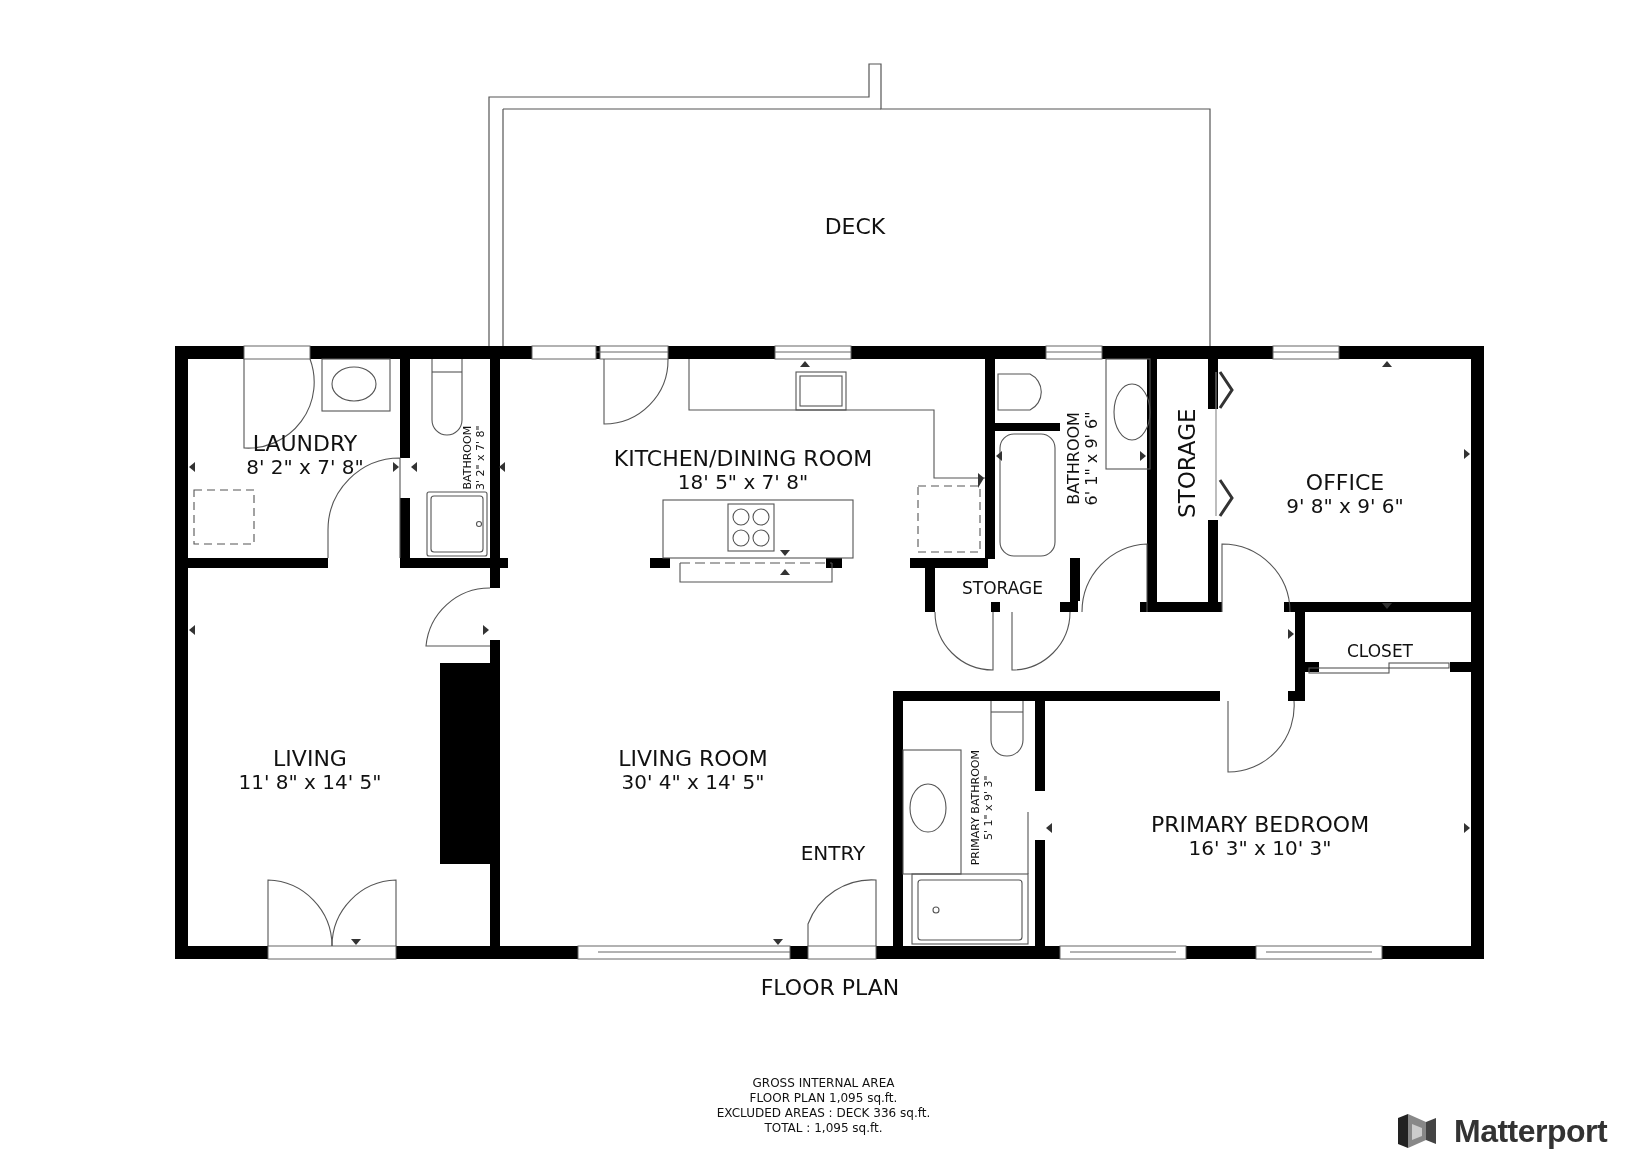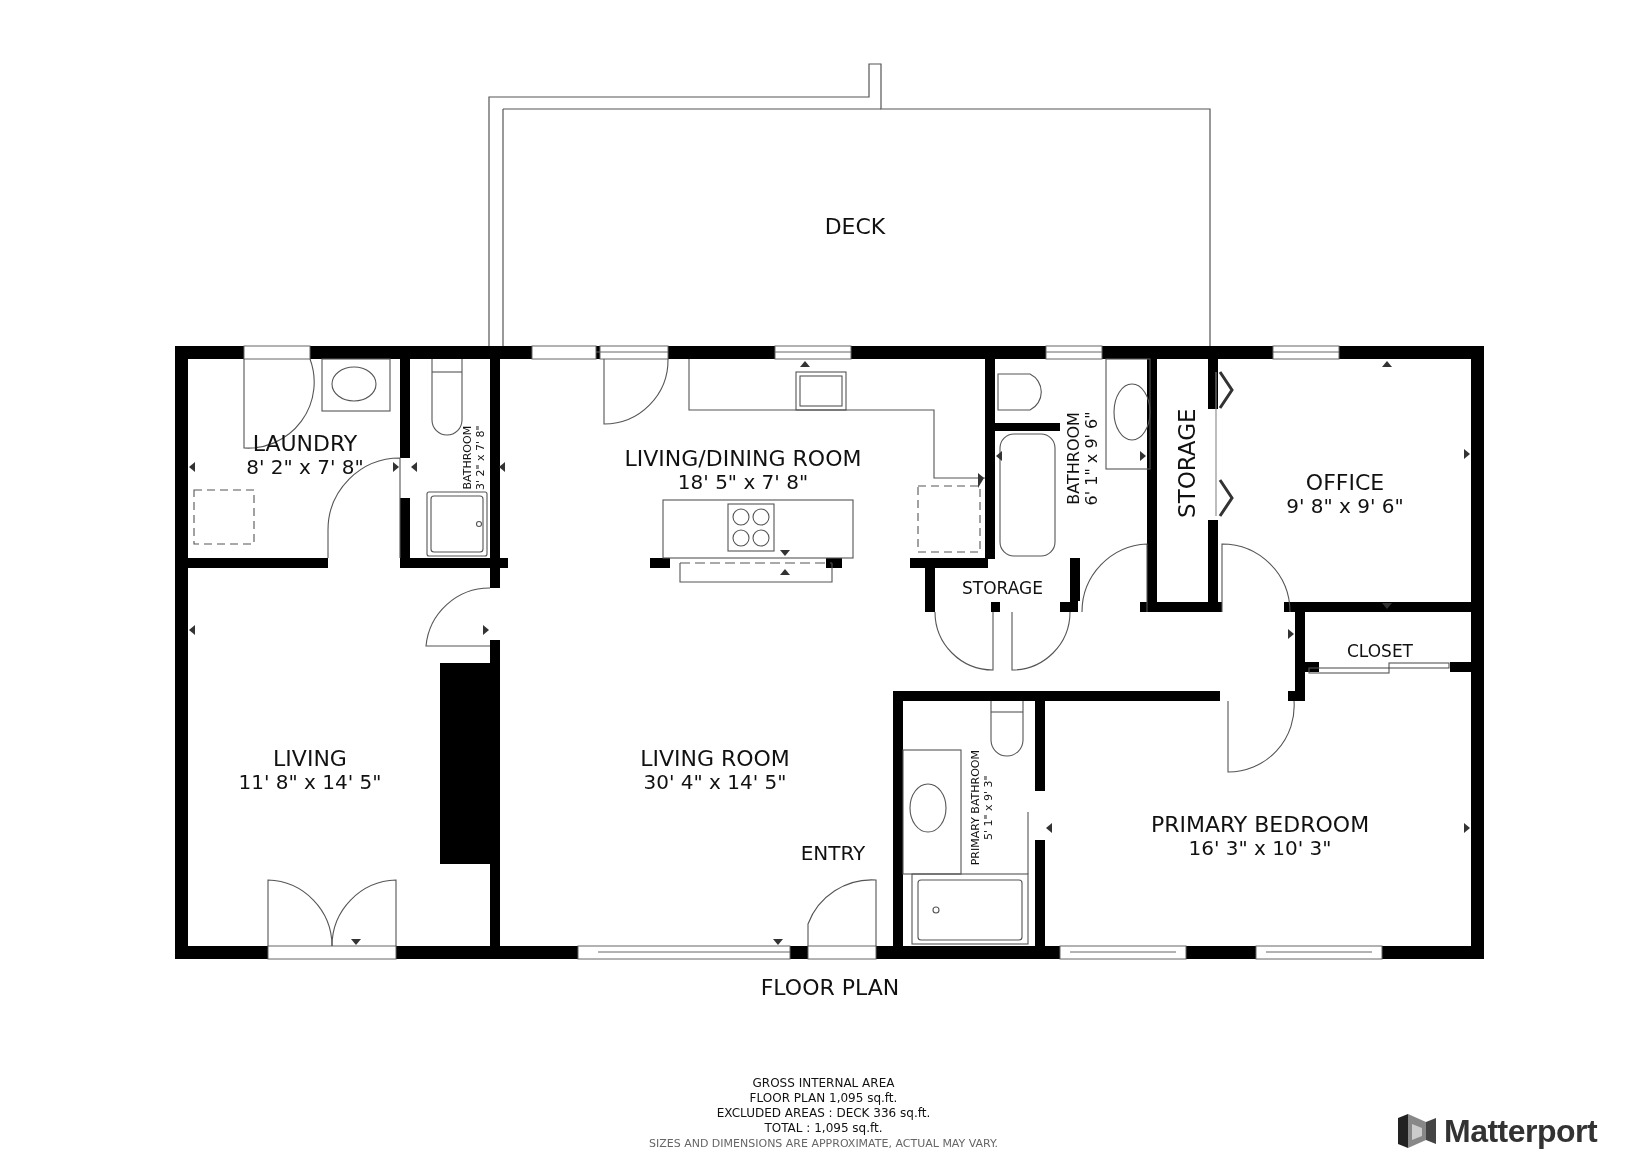--- a/index.html
+++ b/index.html
@@ -7,21 +7,21 @@
   svg#plan{position:absolute;left:0;top:0;}
   .lbl{position:absolute;text-align:center;white-space:nowrap;line-height:1.15;}
   .lbl .n{display:block;font-size:22px;}
   .lbl .d{display:block;font-size:20px;}
   .sm .n{font-size:17px;}
   .vert{transform:rotate(-90deg);transform-origin:center center;}
   .vert.tiny .n,.vert.tiny .d{font-size:11px;}
   .vert.mid .n,.vert.mid .d{font-size:16px;}
   #footer{position:absolute;left:0;width:1647px;top:1076px;text-align:center;font-size:12px;line-height:15px;}
   #footer .disc{color:#666;font-size:11px;}
-  #brand{position:absolute;left:1396px;top:1112px;display:flex;align-items:center;gap:6px;}
+  #brand{position:absolute;left:1396px;top:1112px;display:flex;align-items:center;gap:16px;}
   #brand .word{font-family:"Liberation Sans",sans-serif;font-weight:bold;font-size:32px;color:#333;letter-spacing:-0.5px;}
 </style>
 </head>
 <body>
 
 <svg id="plan" width="1647" height="1164" viewBox="0 0 1647 1164">
   <g fill="none" stroke="#555" stroke-width="1.2">
 
     <polyline points="489,346 489,97 869,97 869,64 881,64 881,109 1210,109 1210,346"></polyline>
     <line x1="503" y1="346" x2="503" y2="109"></line>
@@ -213,21 +213,21 @@
 </div>
 <div class="lbl" style="left:225px;top:431px;width:160px;">
   <span class="n">LAUNDRY</span>
   <span class="d">8' 2" x 7' 8"</span>
 </div>
 <div class="lbl vert tiny" style="left:425px;top:445px;width:100px;">
   <span class="n">BATHROOM</span>
   <span class="d">3' 2" x 7' 8"</span>
 </div>
 <div class="lbl" style="left:583px;top:446px;width:320px;">
-  <span class="n">LIVING/DINING ROOM</span>
+  <span class="n">KITCHEN/DINING ROOM</span>
   <span class="d">18' 5" x 7' 8"</span>
 </div>
 <div class="lbl vert mid" style="left:1018px;top:440px;width:130px;">
   <span class="n">BATHROOM</span>
   <span class="d">6' 1" x 9' 6"</span>
 </div>
 <div class="lbl vert" style="left:1122px;top:450px;width:130px;">
   <span class="n" style="font-size:23px;">STORAGE</span>
 </div>
 <div class="lbl" style="left:1260px;top:470px;width:170px;">
@@ -237,21 +237,21 @@
 <div class="lbl sm" style="left:940px;top:579px;width:125px;">
   <span class="n">STORAGE</span>
 </div>
 <div class="lbl sm" style="left:1320px;top:632px;width:120px;margin-top:10px;">
   <span class="n">CLOSET</span>
 </div>
 <div class="lbl" style="left:220px;top:746px;width:180px;">
   <span class="n">LIVING</span>
   <span class="d">11' 8" x 14' 5"</span>
 </div>
-<div class="lbl" style="left:610px;top:746px;width:210px;">
+<div class="lbl" style="left:588px;top:746px;width:210px;">
   <span class="n">LIVING ROOM</span>
   <span class="d">30' 4" x 14' 5"</span>
 </div>
 <div class="lbl" style="left:783px;top:842px;width:100px;">
   <span class="n" style="font-size:20px;">ENTRY</span>
 </div>
 <div class="lbl vert tiny" style="left:908px;top:795px;width:150px;">
   <span class="n">PRIMARY BATHROOM</span>
   <span class="d">5' 1" x 9' 3"</span>
 </div>
@@ -262,21 +262,20 @@
 
 <div class="lbl" style="left:730px;top:975px;width:200px;">
   <span class="n">FLOOR PLAN</span>
 </div>
 
 <div id="footer">
   <div>GROSS INTERNAL AREA</div>
   <div>FLOOR PLAN 1,095 sq.ft.</div>
   <div>EXCLUDED AREAS :  DECK 336 sq.ft.</div>
   <div>TOTAL :  1,095 sq.ft.</div>
-  <div class="disc">SIZES AND DIMENSIONS ARE APPROXIMATE, ACTUAL MAY VARY.</div>
 </div>
 
 <div id="brand">
   <svg width="42" height="38" viewBox="0 0 42 38">
     <path d="M2,6 L12,2 L12,36 L2,32 Z" fill="#222"></path>
     <path d="M12,2 L30,10 L30,28 L12,36 Z" fill="#888"></path>
     <path d="M30,10 L40,6 L40,32 L30,28 Z" fill="#444"></path>
     <path d="M16,12 L26,16 L26,24 L16,28 Z" fill="#ccc"></path>
   </svg>
   <span class="word">Matterport</span>

